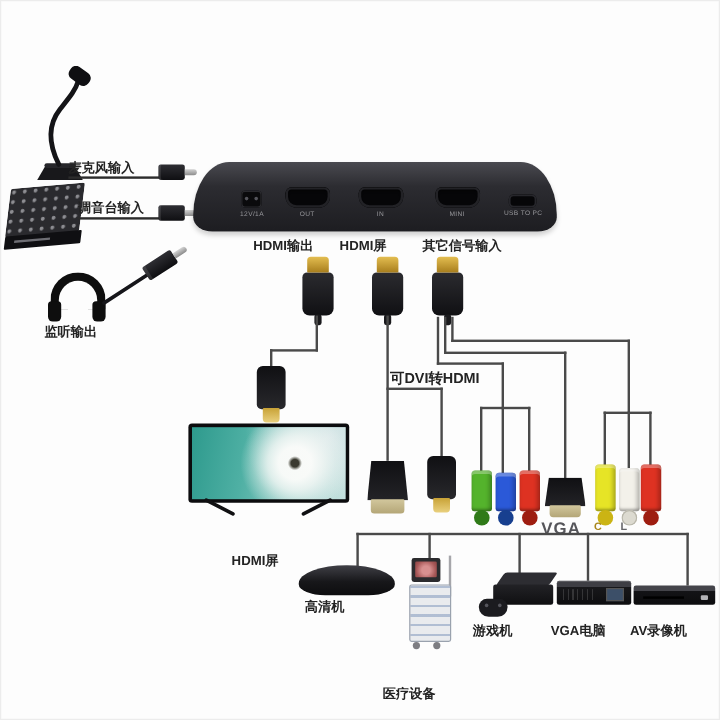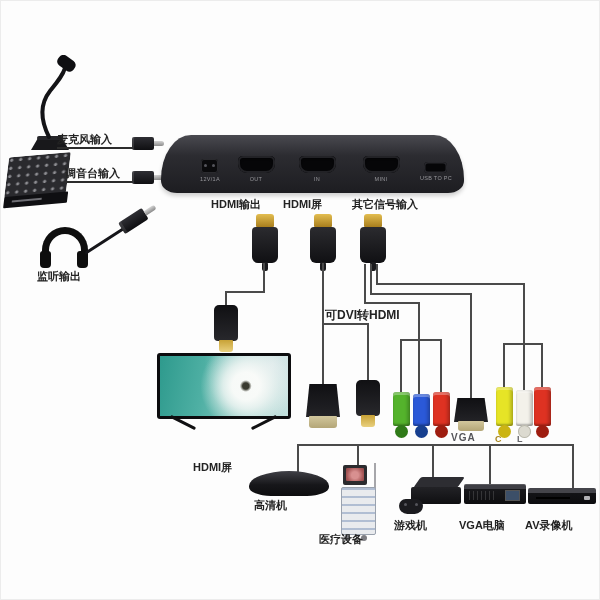--- a/index.html
+++ b/index.html
@@ -207,21 +207,21 @@
 
   <div class="rca" style="left:392px;top:391px;height:34px;background:#54b32c;" title="#54b32c"></div>
   <div class="ball b-green" style="left:394px;top:424px;"></div>
   <div class="rca" style="left:412px;top:393px;height:32px;background:#2b59d8;" title="#2b59d8"></div>
   <div class="ball b-blue" style="left:414px;top:424px;"></div>
   <div class="rca" style="left:432px;top:391px;height:34px;background:#de3222;" title="#de3222"></div>
   <div class="ball b-red" style="left:434px;top:424px;"></div>
 
   <div class="dvi-body" style="left:453px;top:397px;width:34px;height:24px;"></div>
   <div class="dvi-tip" style="left:457px;top:420px;width:26px;height:10px;"></div>
-  <div class="lbl" style="left:450px;top:431px;width:42px;font-size:10px;color:#55555a;letter-spacing:1px;">VGA</div>
+  <div class="lbl" style="left:450px;top:431px;width:42px;font-size:14px;color:#55555a;letter-spacing:1px;">VGA</div>
 
   <div class="rca" style="left:495px;top:386px;height:39px;background:#e6e426;" title="#e6e426"></div>
   <div class="ball b-yellow" style="left:497px;top:424px;"></div>
   <div class="rca" style="left:515px;top:389px;height:36px;background:#f3f1ea;" title="#f3f1ea"></div>
   <div class="ball b-white" style="left:517px;top:424px;"></div>
   <div class="rca" style="left:533px;top:386px;height:39px;background:#de3222;" title="#de3222"></div>
   <div class="ball b-red" style="left:535px;top:424px;"></div>
   <div class="lbl" style="left:494px;top:433px;width:12px;font-size:9px;color:#a8861c;">C</div>
   <div class="lbl" style="left:516px;top:433px;width:12px;font-size:9px;color:#66666a;">L</div>
 
@@ -235,21 +235,21 @@
   <div class="hdbox"></div>
   <div class="lbl" style="left:253px;top:497px;width:70px;">高清机</div>
 
   <div class="cart">
     <div class="cart-ant"></div>
     <div class="cart-mon"></div>
     <div class="cart-body"></div>
     <div class="cart-wheel" style="left:7px;"></div>
     <div class="cart-wheel" style="left:24px;"></div>
   </div>
-  <div class="lbl" style="left:318px;top:531px;width:80px;font-family:Liberation Serif, serif;">医疗设备</div>
+  <div class="lbl" style="left:318px;top:570px;width:80px;font-family:Liberation Serif, serif;">医疗设备</div>
 
   <div class="console">
     <div class="console-top"></div>
     <div class="console-front"></div>
     <div class="gamepad"></div>
   </div>
   <div class="lbl" style="left:393px;top:517px;width:70px;">游戏机</div>
 
   <div class="vgapc"></div>
   <div class="lbl" style="left:458px;top:517px;width:76px;">VGA电脑</div>

